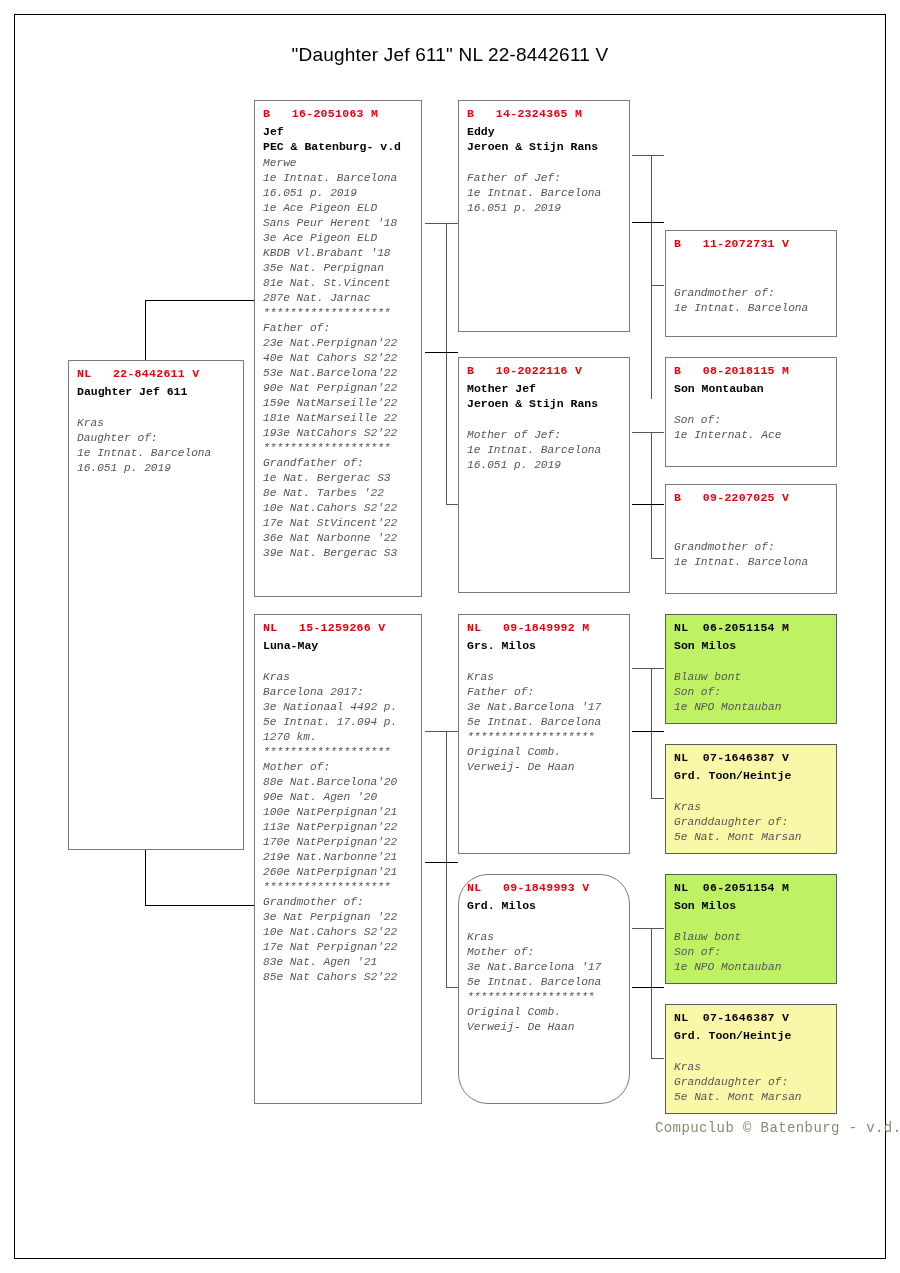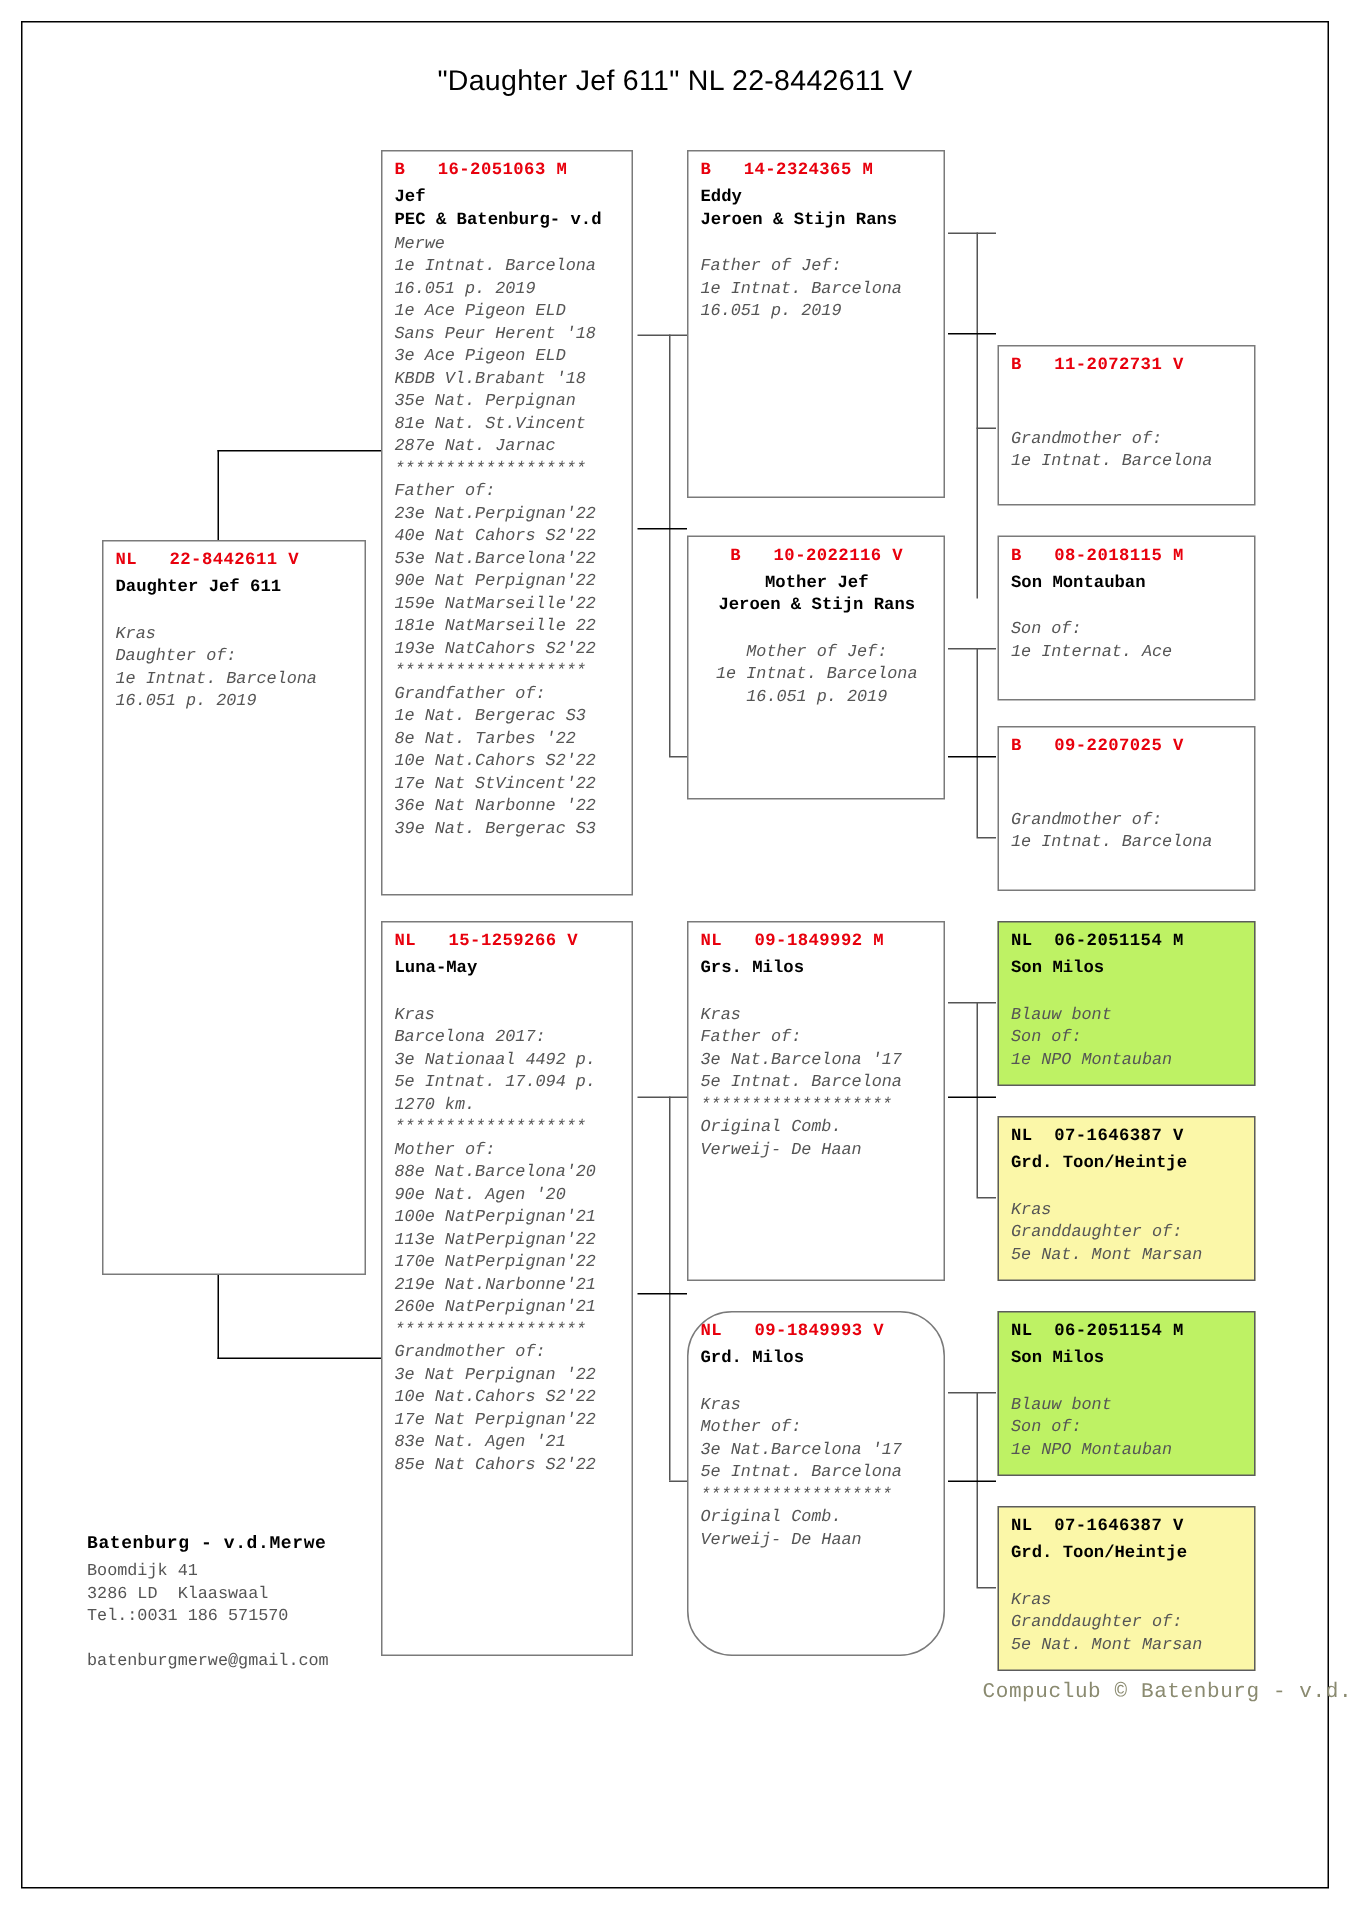--- a/index.html
+++ b/index.html
@@ -188,21 +188,21 @@
   <div class="box" style="left:458px; top:100px; width:172px; height:232px;">
     <div class="bx-id">B   14-2324365 M</div>
     <div class="bx-name">Eddy
 Jeroen &amp; Stijn Rans</div>
     <div class="bx-gap"></div>
     <div class="bx-lines">Father of Jef:
 1e Intnat. Barcelona
 16.051 p. 2019</div>
   </div>
 
-  <div class="box" style="left:458px; top:357px; width:172px; height:176px;text-align:center;">
+  <div class="box" style="left:458px; top:357px; width:172px; height:236px;">
     <div class="bx-id">B   10-2022116 V</div>
     <div class="bx-name">Mother Jef
 Jeroen &amp; Stijn Rans</div>
     <div class="bx-gap"></div>
     <div class="bx-lines">Mother of Jef:
 1e Intnat. Barcelona
 16.051 p. 2019</div>
   </div>
 
   <div class="box" style="left:458px; top:614px; width:172px; height:240px;">
@@ -287,23 +287,16 @@
 
   <div class="box yellow" style="left:665px; top:1004px; width:172px; height:110px;">
     <div class="bx-id">NL  07-1646387 V</div>
     <div class="bx-name">Grd. Toon/Heintje</div>
     <div class="bx-gap"></div>
     <div class="bx-lines">Kras
 Granddaughter of:
 5e Nat. Mont Marsan</div>
   </div>
 
-  <div class="footer">
-    <div class="ft-title">Batenburg - v.d.Merwe</div>
-    <div class="ft-lines">Boomdijk 41
-3286 LD  Klaaswaal
-Tel.:0031 186 571570</div>
-    <div class="ft-mail">batenburgmerwe@gmail.com</div>
-  </div>
 
   <div class="credit">Compuclub © Batenburg - v.d.Merwe</div>
 
 </div>
 
 </body></html>

